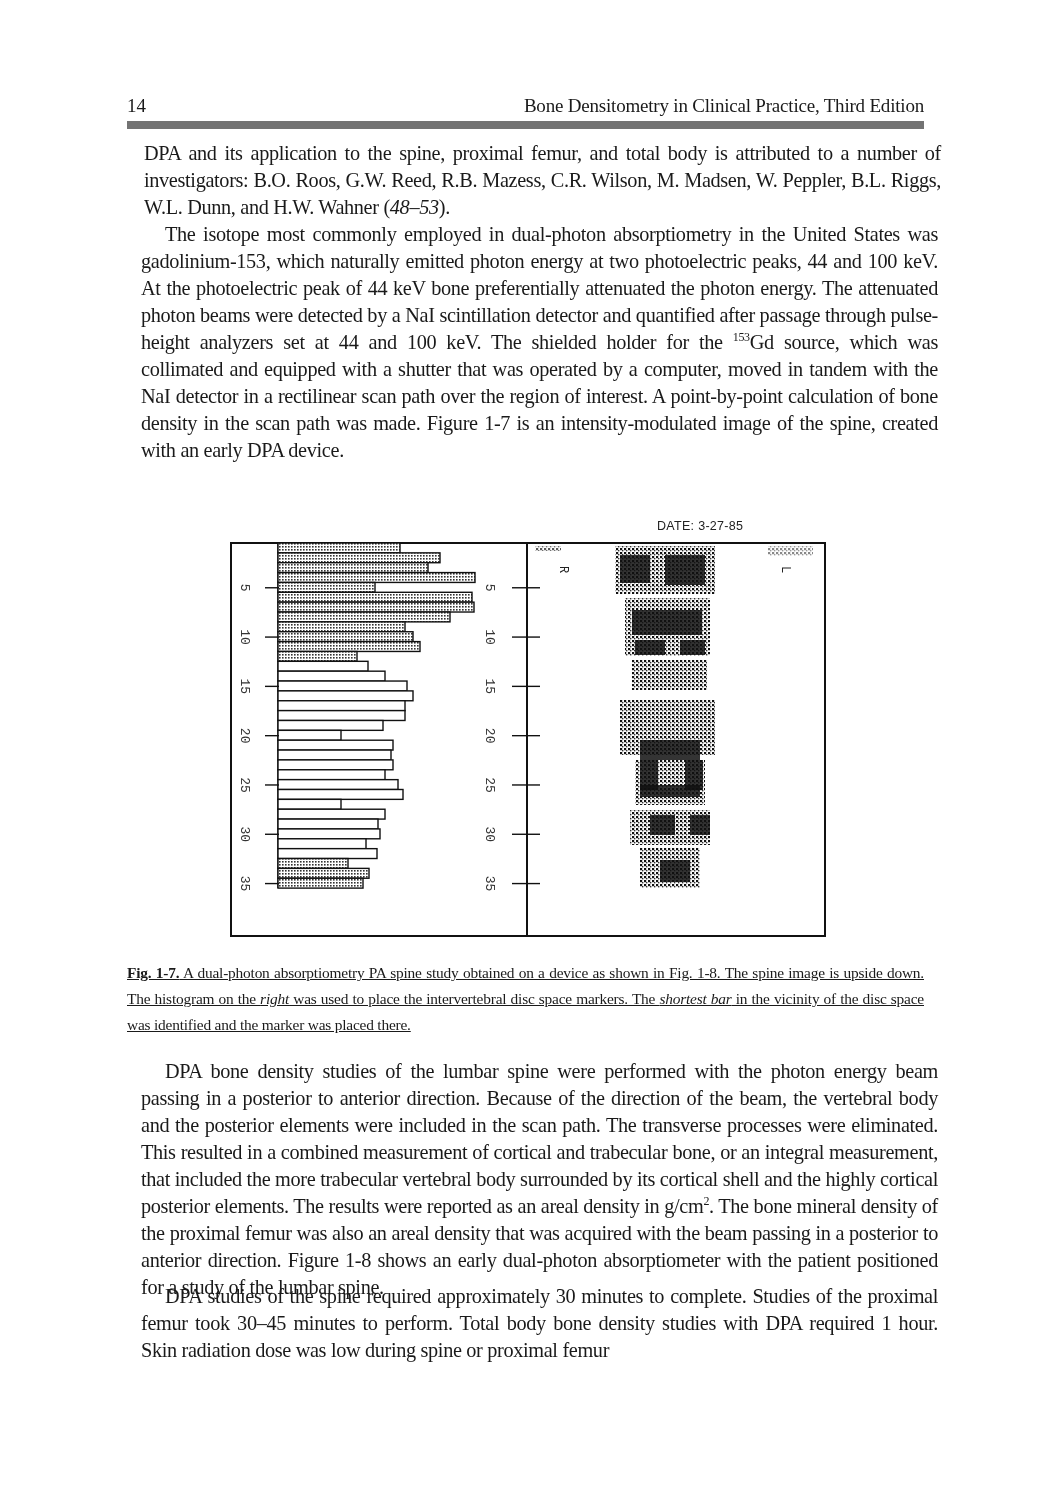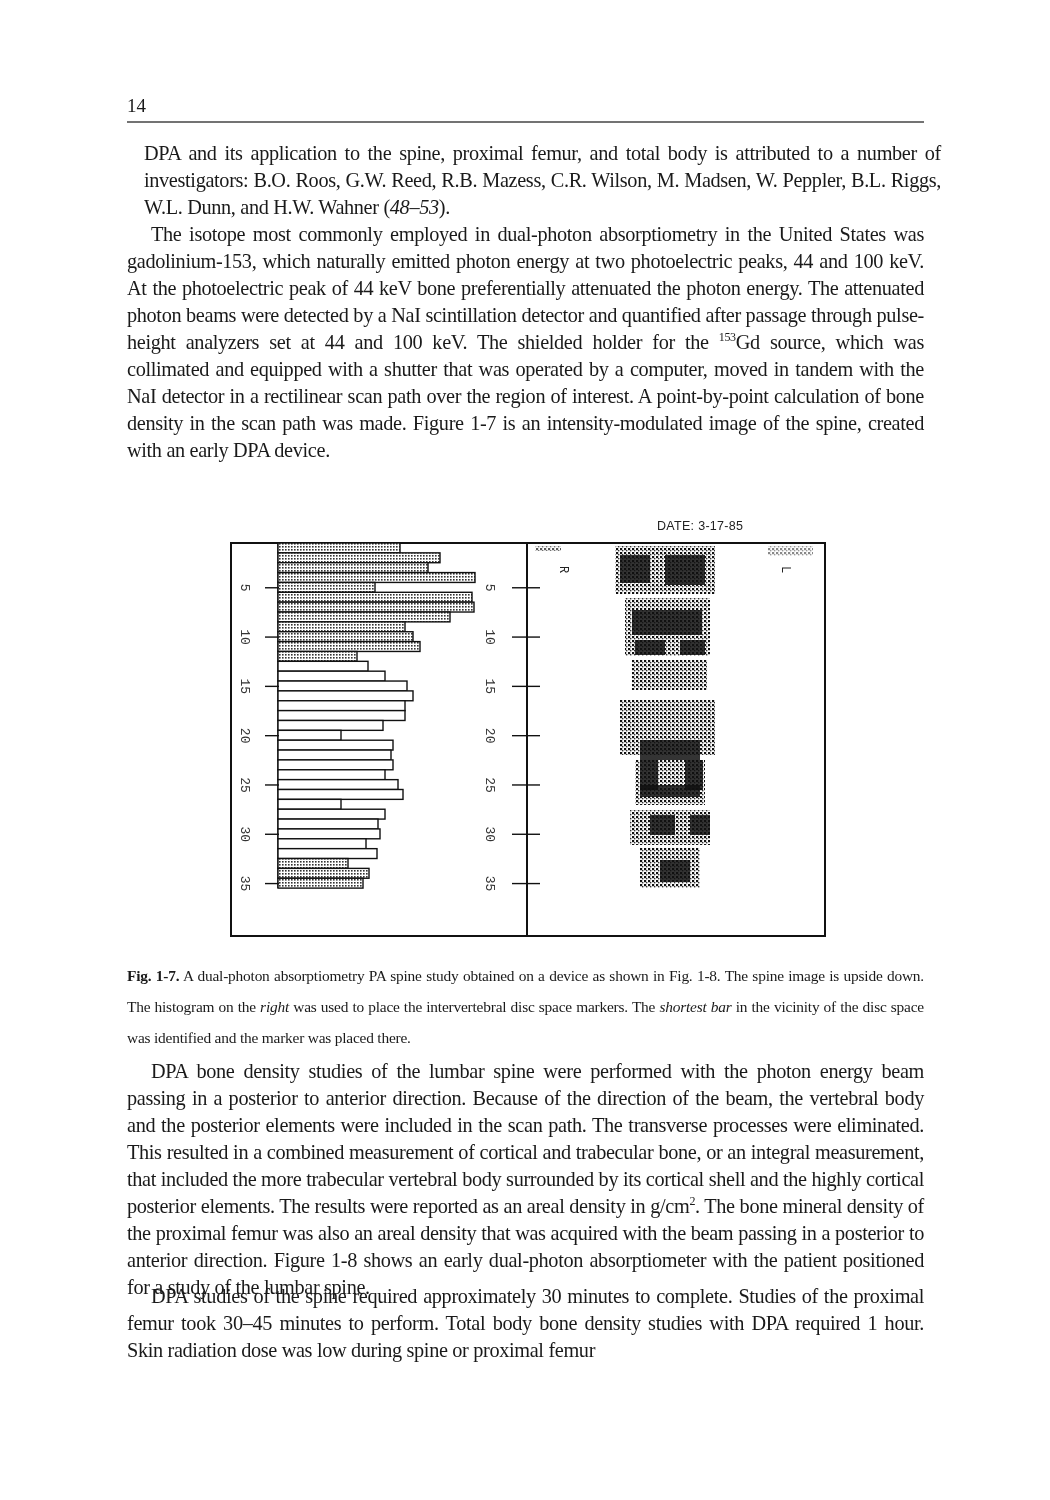--- a/index.html
+++ b/index.html
@@ -1,45 +1,46 @@
 <!DOCTYPE html>
 <html><head>
 <meta charset="utf-8">
 <style>
   html, body { margin: 0; padding: 0; background: #ffffff; }
   body { width: 1050px; height: 1500px; position: relative; overflow: hidden;
          font-family: "Liberation Serif", "DejaVu Serif", serif; color: #1a1a1a; }
   .header { position: absolute; left: 127px; top: 95px; width: 797px; height: 26px;
-            border-bottom: 2px solid #737373; }
+            border-bottom: 8px solid #737373; }
   .page-num { position: absolute; left: 0; top: 0; font-size: 19px; }
   .running-title { position: absolute; right: 0; top: 0; font-size: 19px; letter-spacing: -0.2px; }
   .para { position: absolute; left: 127px; width: 797px; font-size: 20.3px; line-height: 27px;
           text-align: justify; margin: 0; letter-spacing: -0.35px; }
-  .para.indent { text-indent: 24px; }
+  .para.indent { text-indent: 24px; margin-left: 14px; }
   .para sup { font-size: 12px; line-height: 0; vertical-align: 8px; }
   .caption { position: absolute; left: 127px; top: 960px; width: 797px; font-size: 15.4px;
-             line-height: 31px; text-align: justify; margin: 0; letter-spacing: -0.2px; }
+             line-height: 26px; text-align: justify; margin: 0; letter-spacing: -0.2px; text-decoration: underline; }
   .caption .fig-label { font-weight: bold; }
   .caption em { font-style: italic; }
   .figure { position: absolute; left: 0; top: 0; }
   .date-label { position: absolute; left: 657px; top: 519px; font-family: "Liberation Sans", sans-serif;
                 font-size: 12.5px; letter-spacing: 0.3px; color: #222; }
 </style>
 </head>
 <body>
 
 <div class="header">
   <span class="page-num">14</span>
+  <span class="running-title">Bone Densitometry in Clinical Practice, Third Edition</span>
 </div>
 
 <p class="para" style="top:140px;margin-left:17px;"><span>DPA and its application to the spine, proximal femur, and total body is attributed to a number of investigators: B.O. Roos, G.W. Reed, R.B. Mazess, C.R. Wilson, M. Madsen, W. Peppler, B.L. Riggs, W.L. Dunn, and H.W. Wahner (</span><em>48–53</em><span>).</span></p>
 
 <p class="para indent" style="top:221px;"><span>The isotope most commonly employed in dual-photon absorptiometry in the United States was gadolinium-153, which naturally emitted photon energy at two photoelectric peaks, 44 and 100 keV. At the photoelectric peak of 44 keV bone preferentially attenuated the photon energy. The attenuated photon beams were detected by a NaI scintillation detector and quantified after passage through pulse-height analyzers set at 44 and 100 keV. The shielded holder for the </span><sup>153</sup><span>Gd source, which was collimated and equipped with a shutter that was operated by a computer, moved in tandem with the NaI detector in a rectilinear scan path over the region of interest. A point-by-point calculation of bone density in the scan path was made. Figure 1-7 is an intensity-modulated image of the spine, created with an early DPA device.</span></p>
 
-<div class="date-label">DATE: 3-17-85</div>
+<div class="date-label">DATE: 3-27-85</div>
 
 <svg class="figure" width="1050" height="960">
   <defs>
     <pattern id="dots" width="3" height="3" patternUnits="userSpaceOnUse">
       <rect width="3" height="3" fill="#ffffff"></rect>
       <rect x="0" y="0" width="1.6" height="1.6" fill="#333"></rect>
     </pattern>
     <pattern id="halftone" width="4" height="4" patternUnits="userSpaceOnUse">
       <rect width="4" height="4" fill="#fff"></rect>
       <rect x="0" y="0" width="2.2" height="2.2" fill="#111"></rect>

